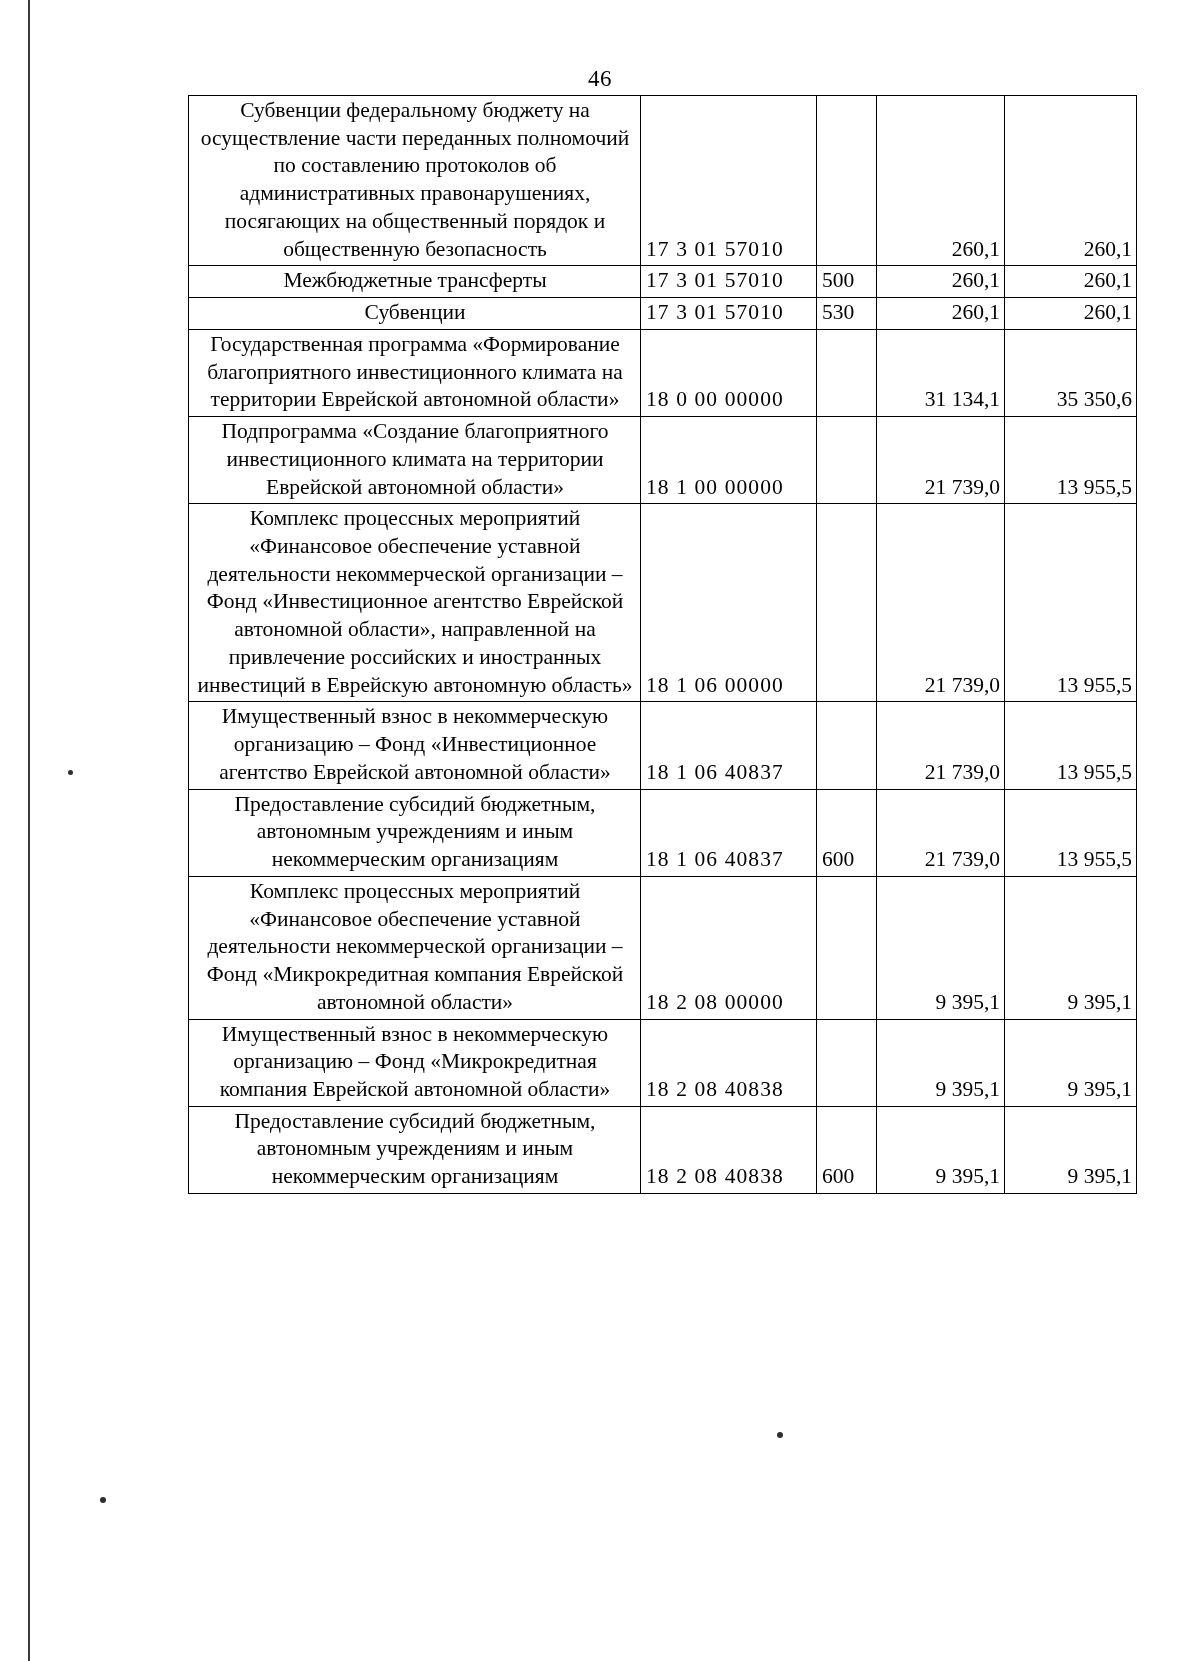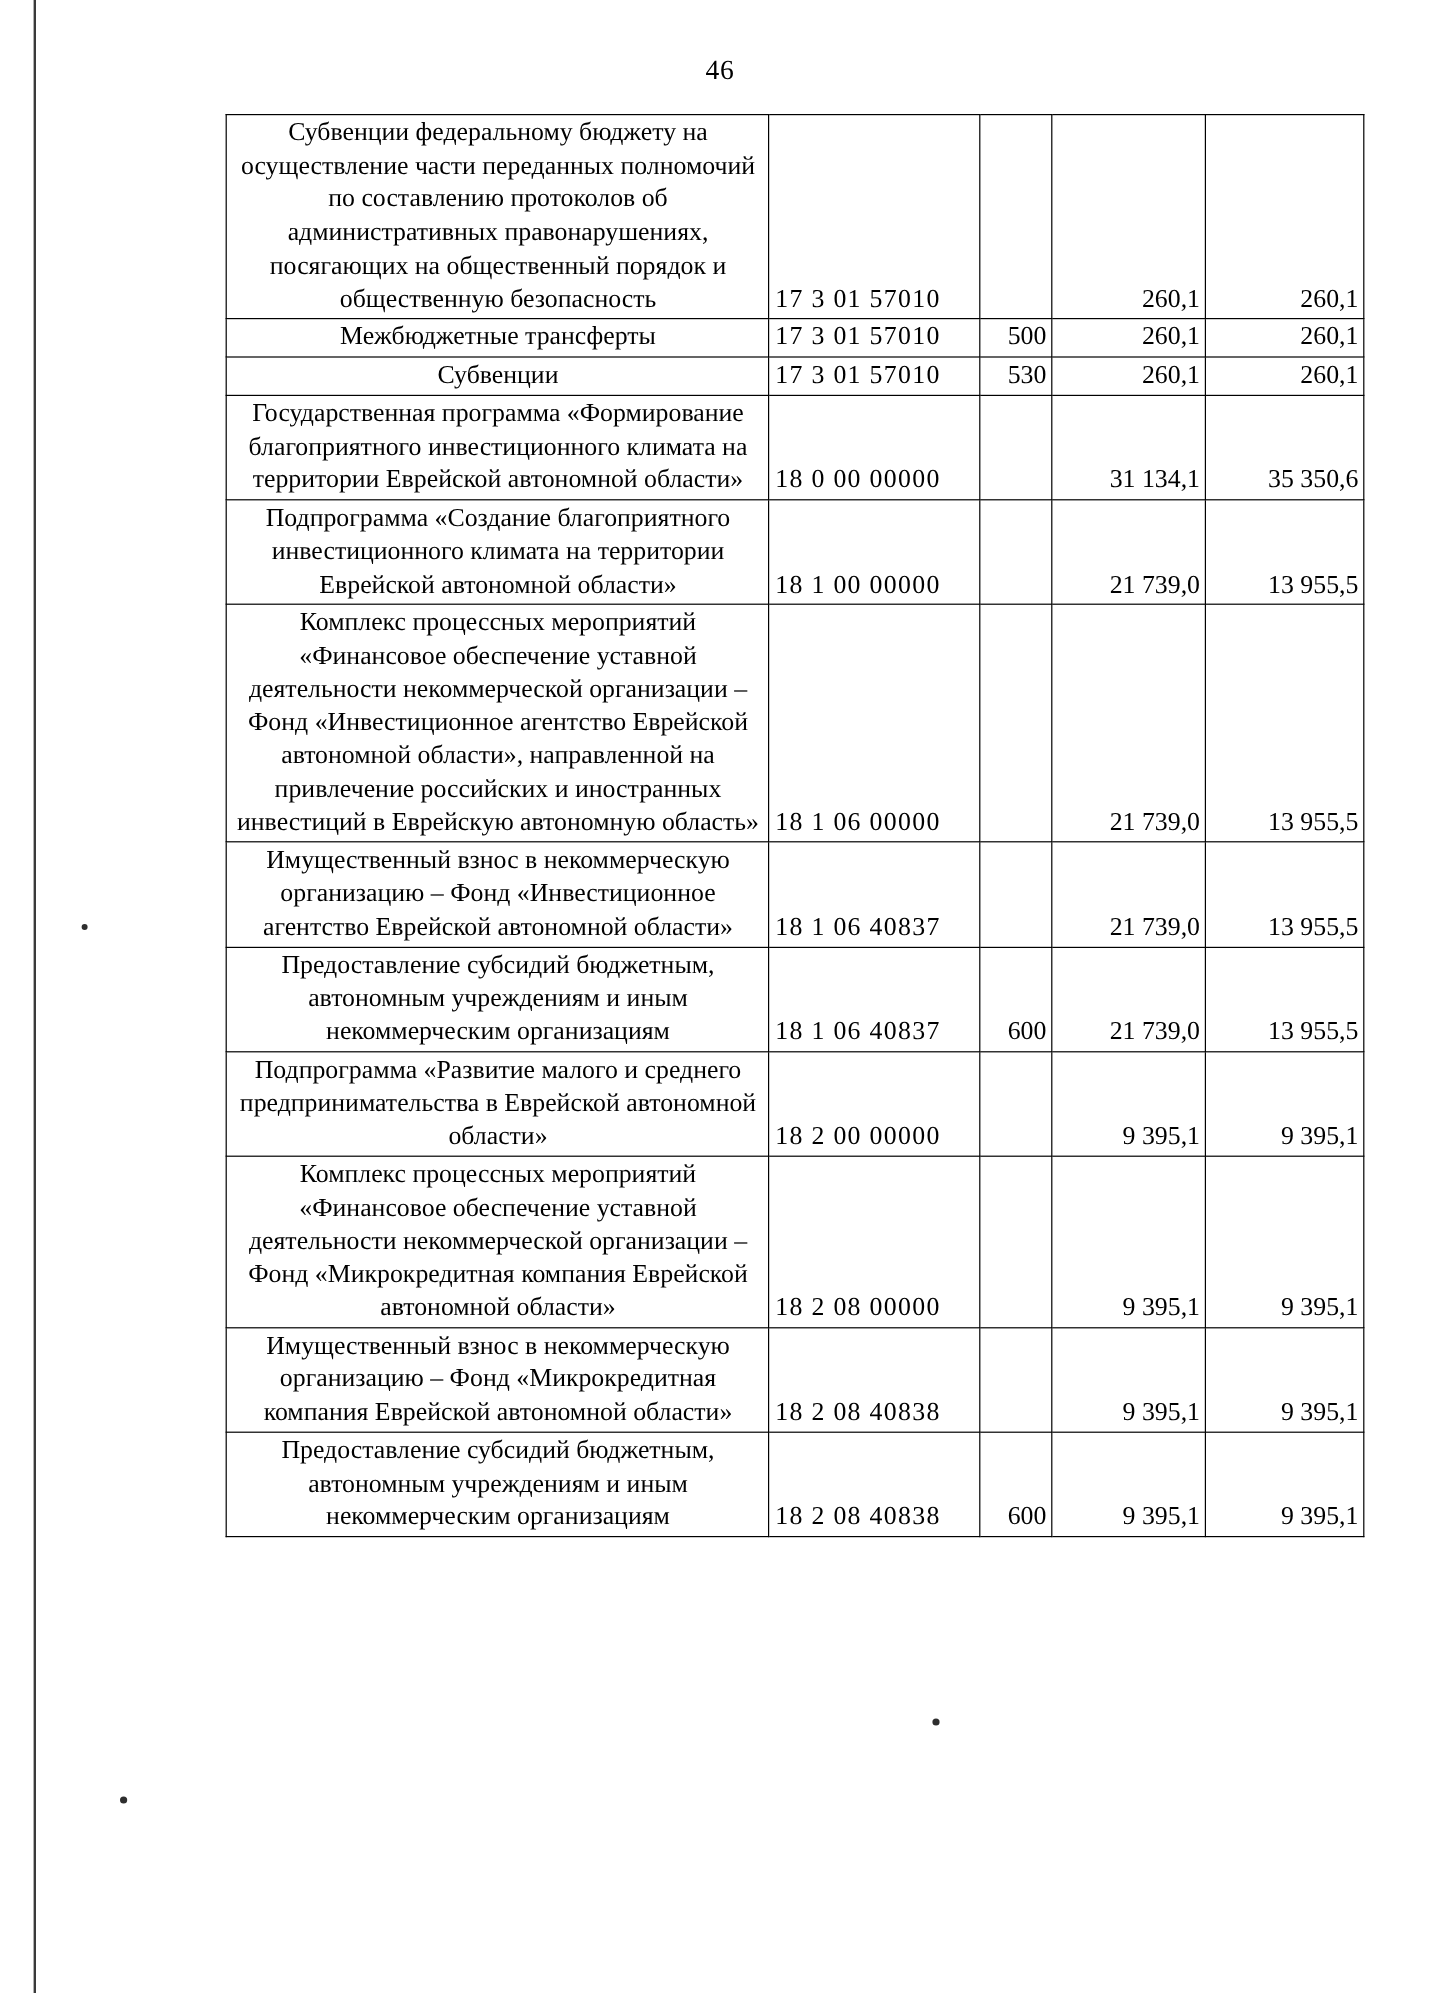--- a/index.html
+++ b/index.html
@@ -53,21 +53,21 @@
     position: absolute;
     left: 777px;
     top: 1432px;
     width: 6px;
     height: 6px;
     background: #2e2e2e;
     border-radius: 50%;
   }
   .page-number {
     position: absolute;
-    top: 46px;
+    top: 66px;
     left: 0;
     width: 1200px;
     text-align: center;
     font-size: 23px;
     letter-spacing: 0.5px;
   }
   table.budget {
     position: absolute;
     top: 95px;
     left: 188px;
@@ -89,21 +89,21 @@
   td.c-code {
     width: 166px;
     text-align: left;
     white-space: nowrap;
     padding-left: 6px;
     letter-spacing: 1.1px;
     font-family: Liberation Serif, serif;
   }
   td.c-sub {
     width: 50px;
-    text-align: right;
+    text-align: left;
     padding-left: 1px;
     padding-right: 1px;
     margin-left: 30px;
   }
   td.c-v1 {
     width: 118px;
     text-align: right;
     padding-right: 22px;
     white-space: nowrap;
   }
@@ -187,27 +187,20 @@
 
       <tr>
         <td class="c-name">Предоставление субсидий бюджетным, автономным учреждениям и иным некоммерческим организациям</td>
         <td class="c-code">18 1  06  40837</td>
         <td class="c-sub">600</td>
         <td class="c-v1">21 739,0</td>
         <td class="c-v2">13 955,5</td>
       </tr>
 
 
-      <tr>
-        <td class="c-name">Подпрограмма «Развитие малого и среднего предпринимательства в Еврейской автономной области»</td>
-        <td class="c-code">18 2  00  00000</td>
-        <td class="c-sub"></td>
-        <td class="c-v1">9 395,1</td>
-        <td class="c-v2">9 395,1</td>
-      </tr>
 
       <tr>
         <td class="c-name">Комплекс процессных мероприятий «Финансовое обеспечение уставной деятельности некоммерческой организации – Фонд «Микрокредитная компания Еврейской автономной области»</td>
         <td class="c-code">18 2  08  00000</td>
         <td class="c-sub"></td>
         <td class="c-v1">9 395,1</td>
         <td class="c-v2">9 395,1</td>
       </tr>
 
       <tr>

